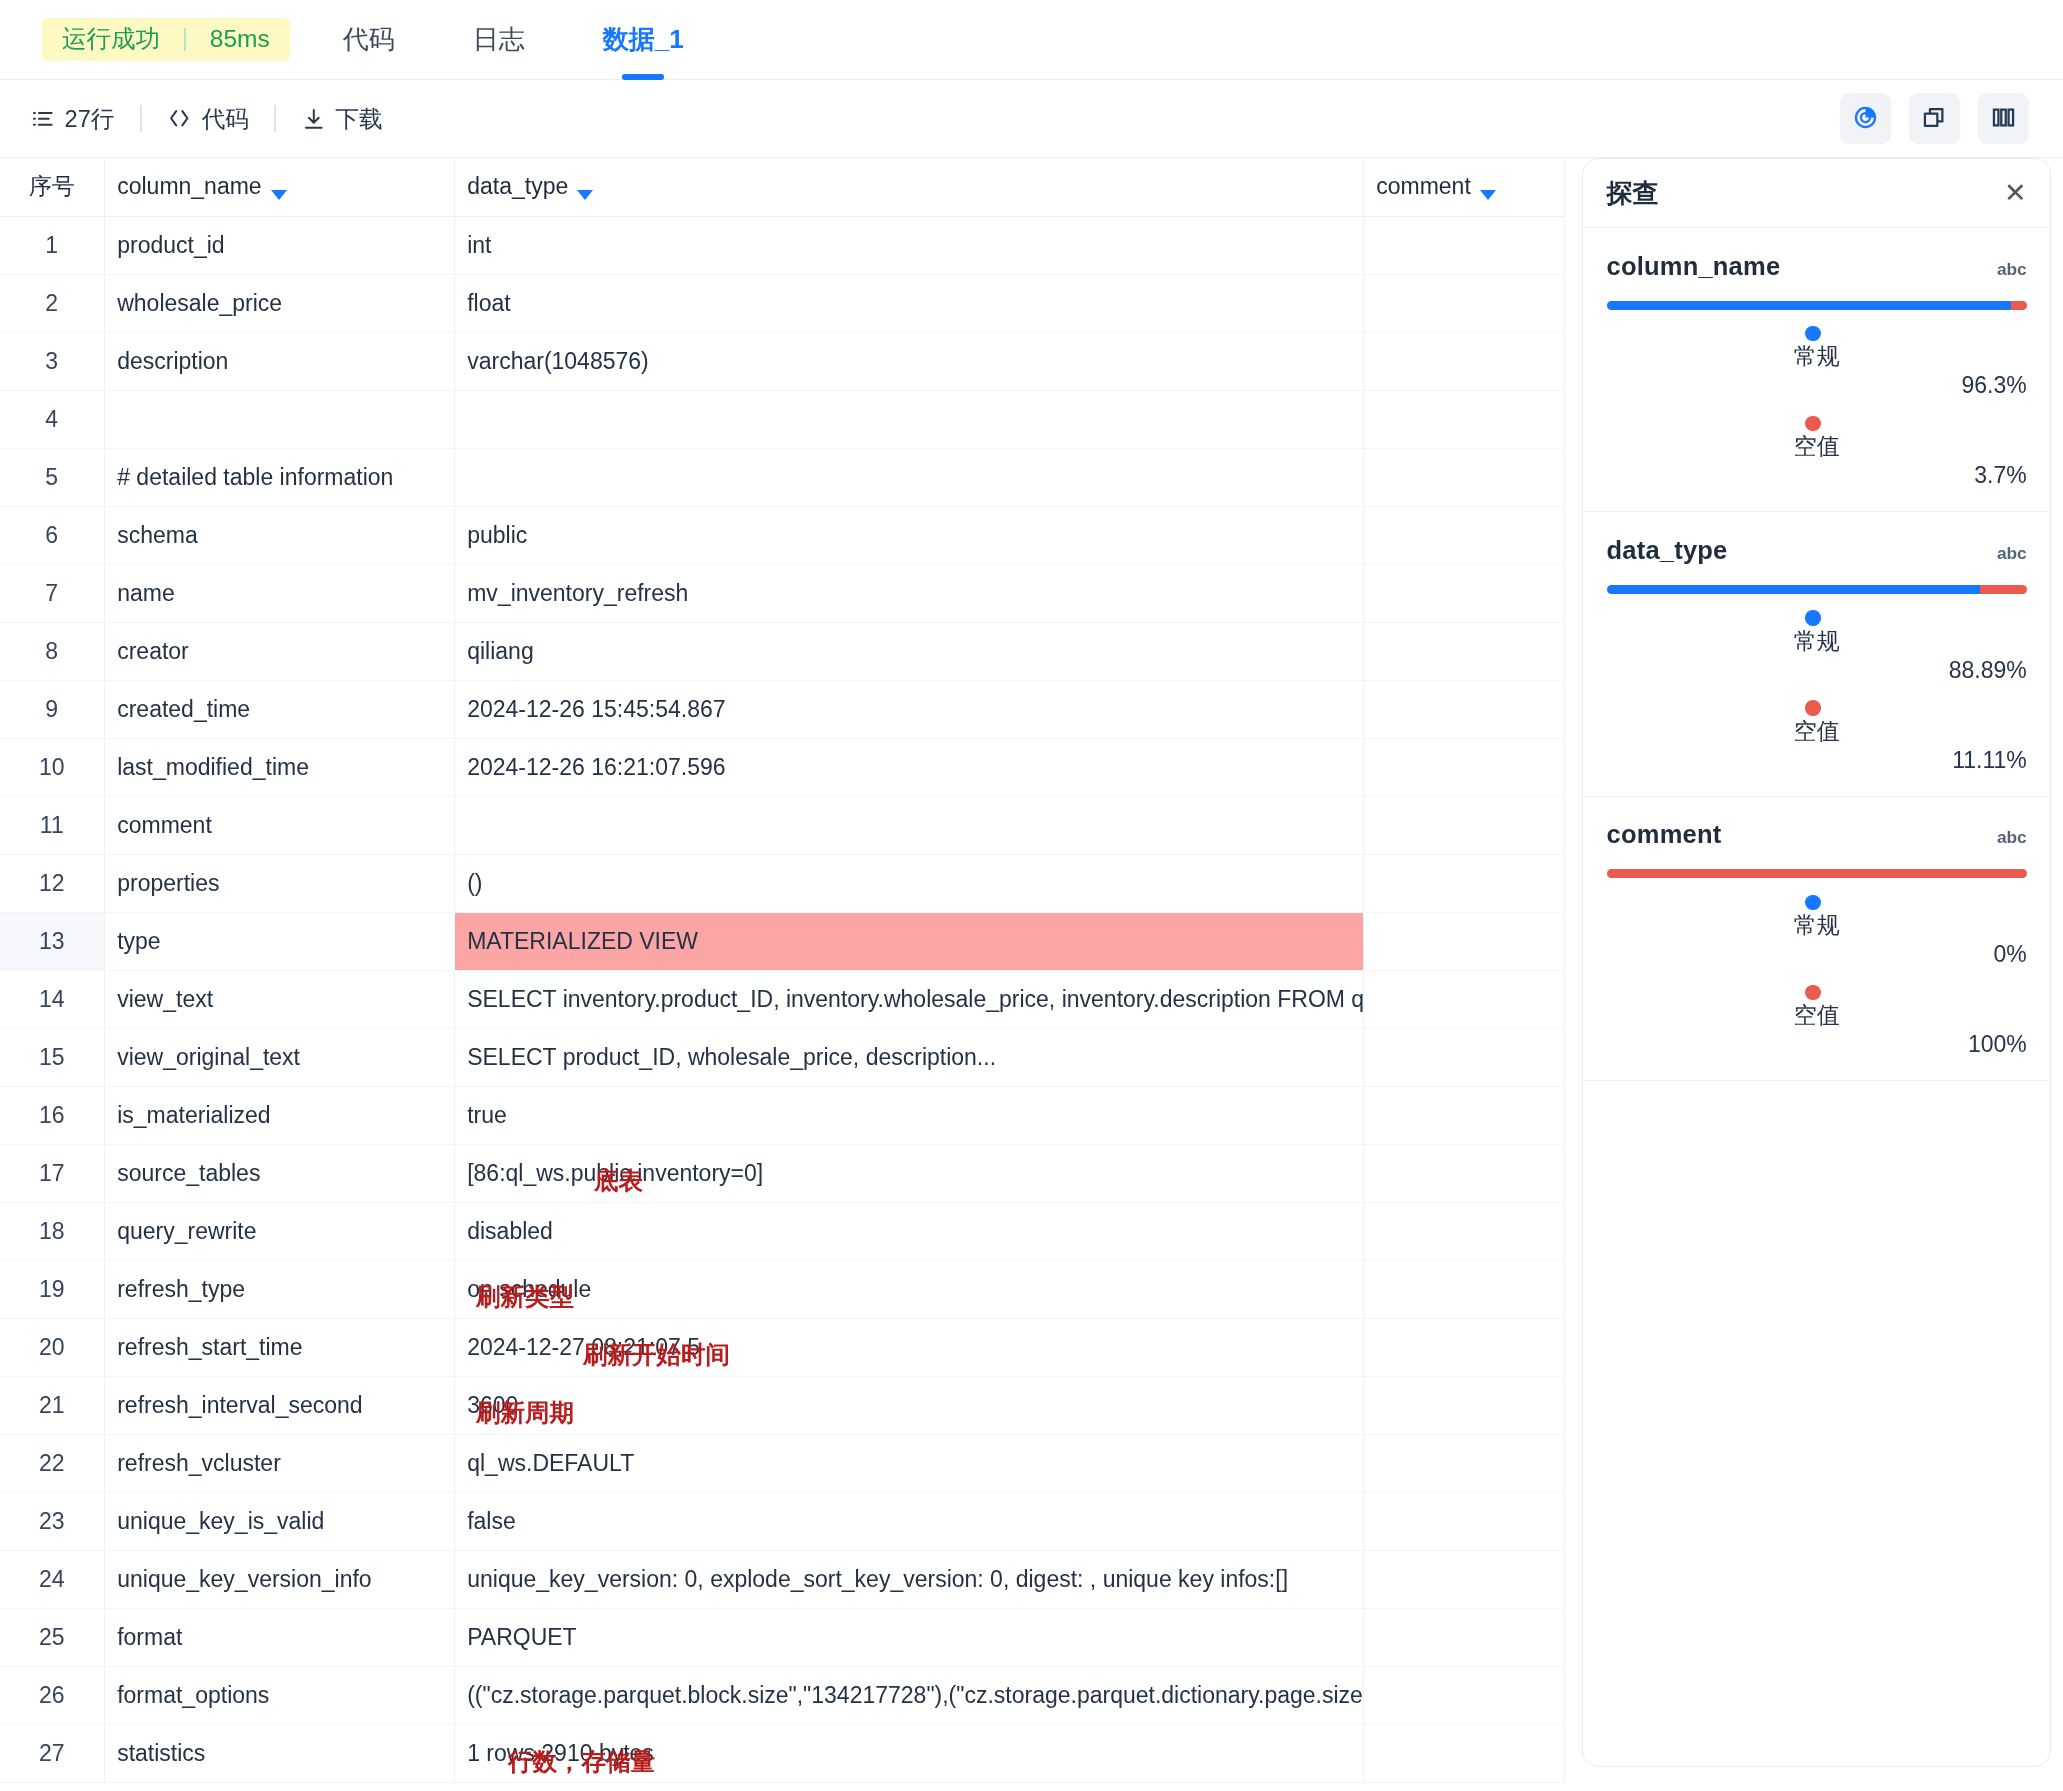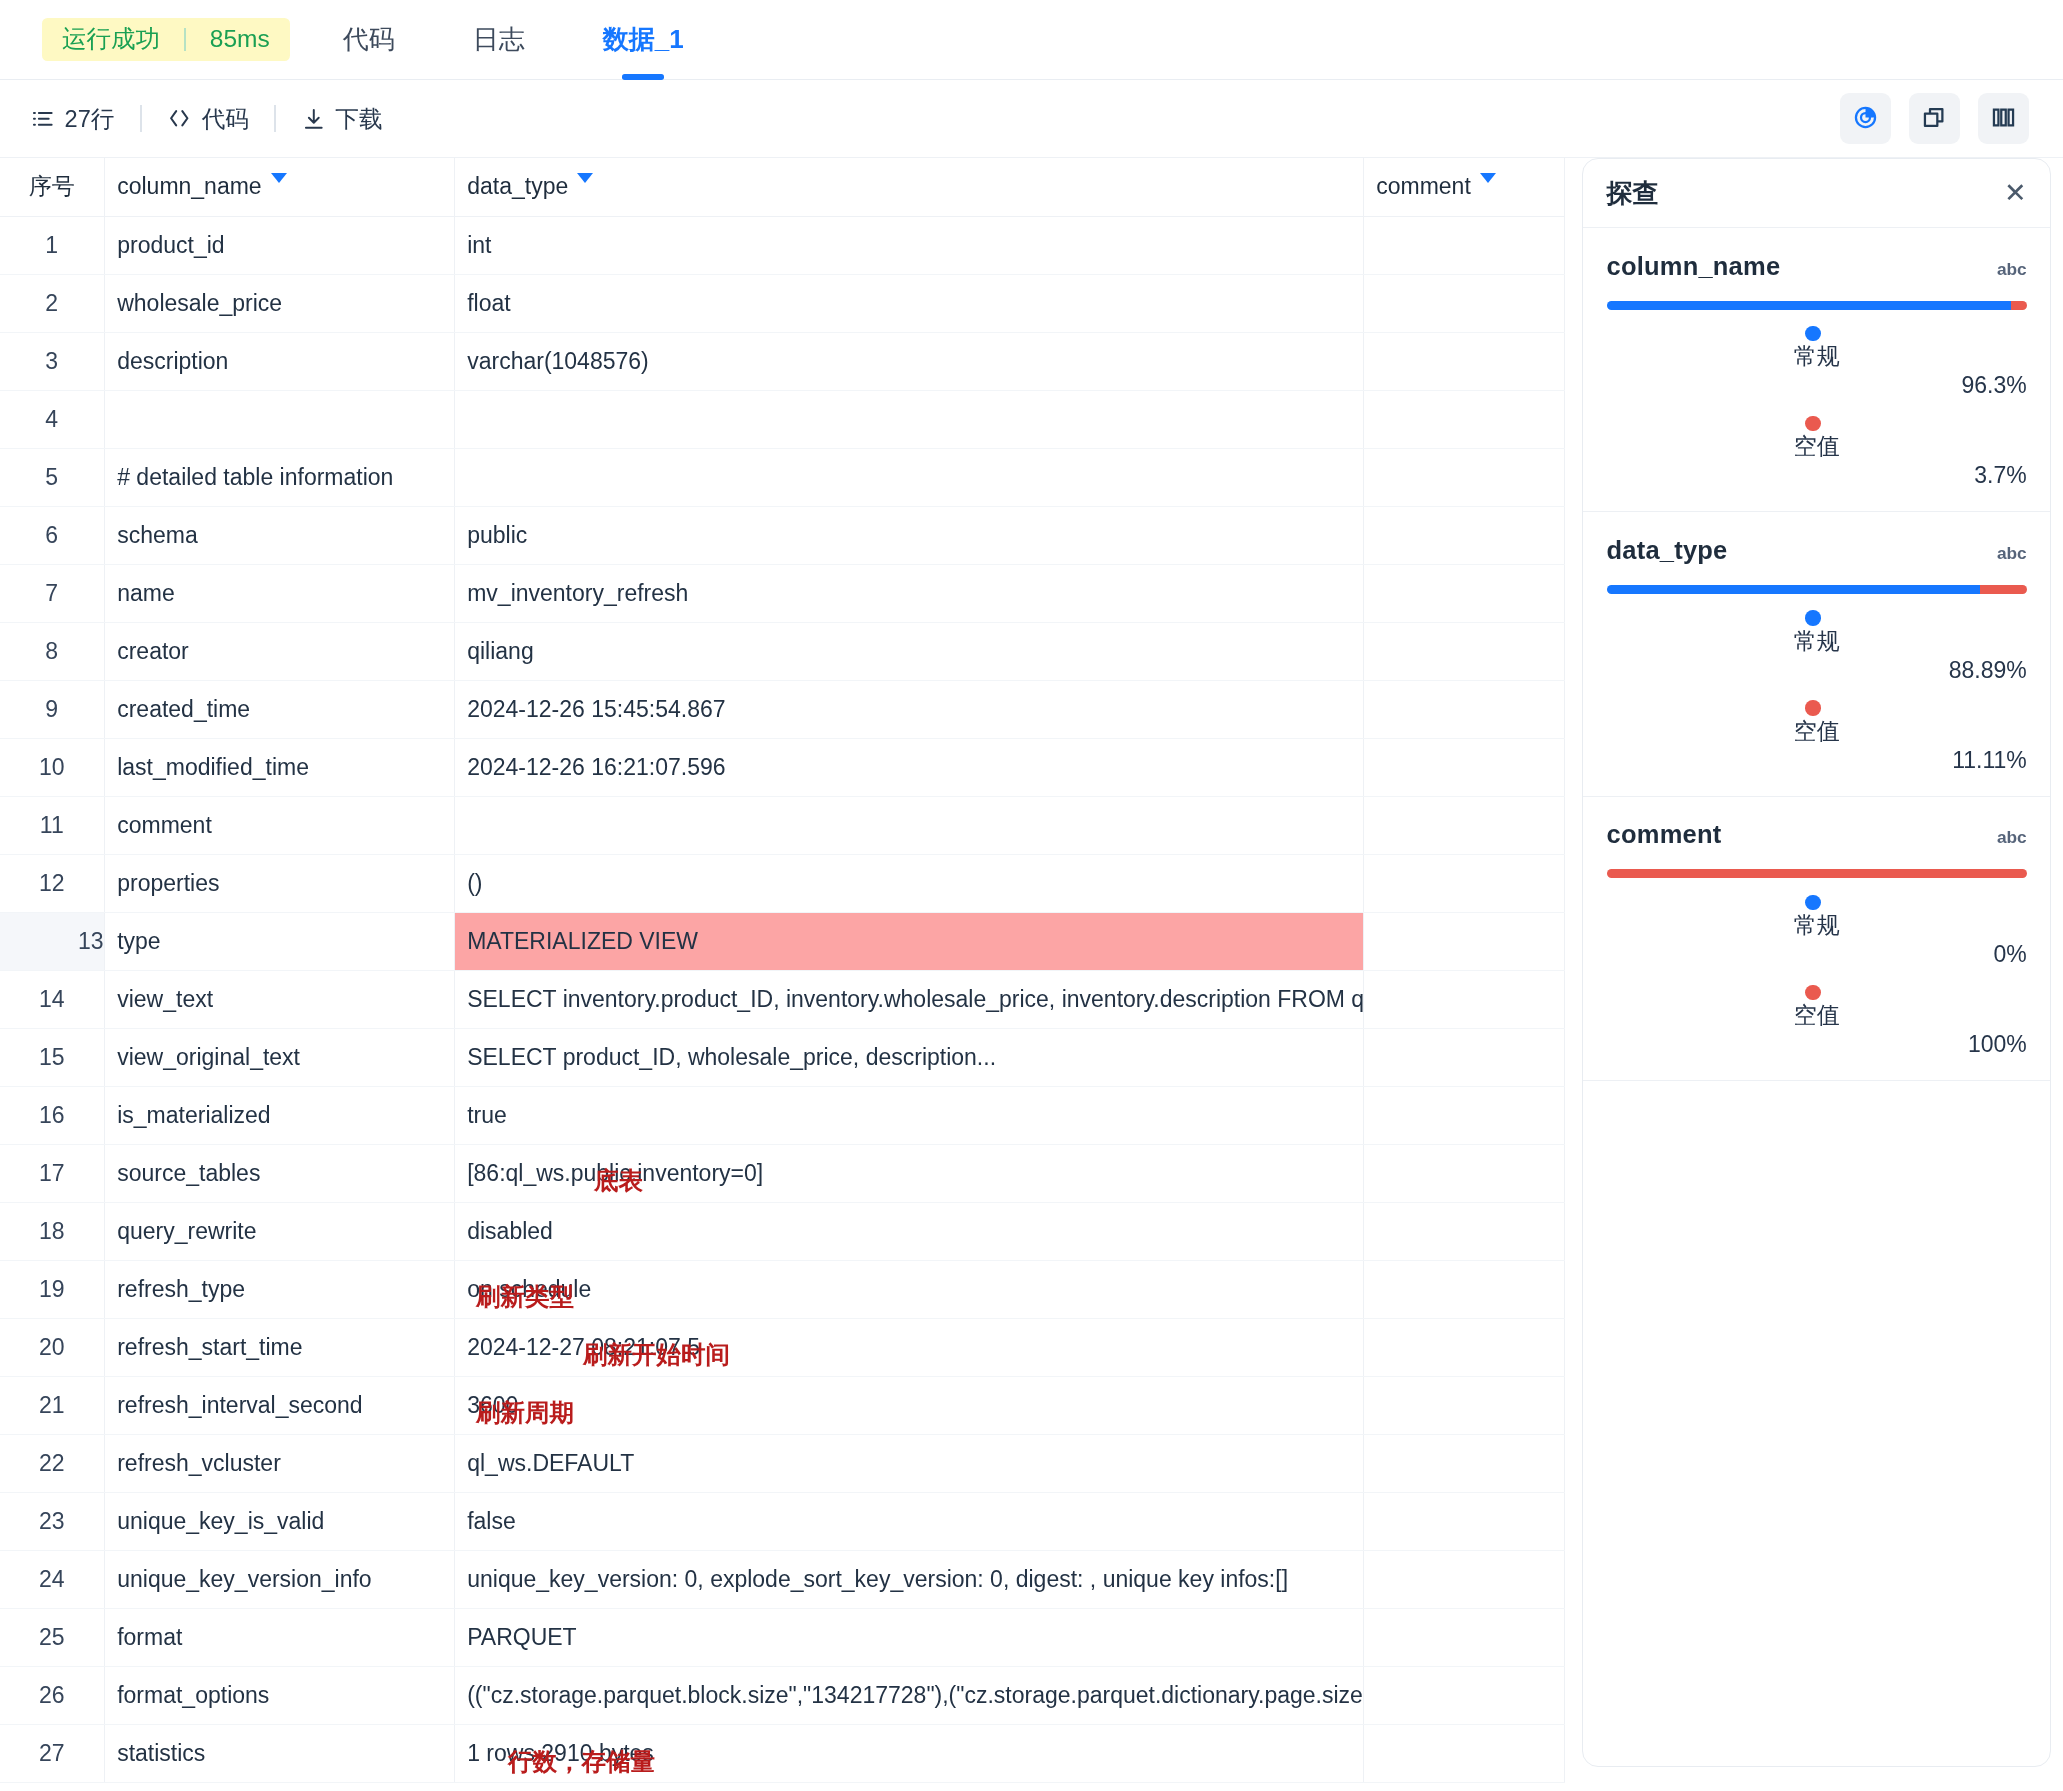--- a/index.html
+++ b/index.html
@@ -126,21 +126,21 @@
     font-weight: 400;
     font-size: 23px;
     color: #1f2d3d;
     border-right: 1.8px solid #eef1f5;
     border-bottom: 1.8px solid #eef1f5;
     padding: 0 0 0 0;
     text-align: left;
     vertical-align: middle;
   }
   table.grid th.idx { text-align: center; padding-left: 0; }
-  table.grid th .thin { display: flex; align-items: flex-start; gap: 9px; padding-left: 12.7px; }
+  table.grid th .thin { display: flex; align-items: flex-end; gap: 9px; padding-left: 12.7px; }
   table.grid th.idx .thin { justify-content: center; padding-left: 0; }
   .caret {
     width: 0; height: 0;
     border-left: 8.2px solid transparent;
     border-right: 8.2px solid transparent;
     border-top: 10px solid #1677ff;
     display: inline-block;
     cursor: pointer;
   }
 
@@ -153,21 +153,21 @@
     color: #233244;
     white-space: nowrap;
     overflow: hidden;
     text-overflow: clip;
   }
   table.grid td.idx {
     text-align: center;
     padding: 0;
     color: #36455a;
   }
-  tr.hl td.idx { background: #f5f7fa; text-align: right; }
+  tr.hl td.idx { background: #f5f7fa; }
   tr.hl td.cell-type { background: #fca5a5; }
 
   
   .annot {
     position: absolute;
     color: #b91c1c;
     font-size: 24.5px;
     font-weight: 600;
     white-space: nowrap;
     pointer-events: none;

